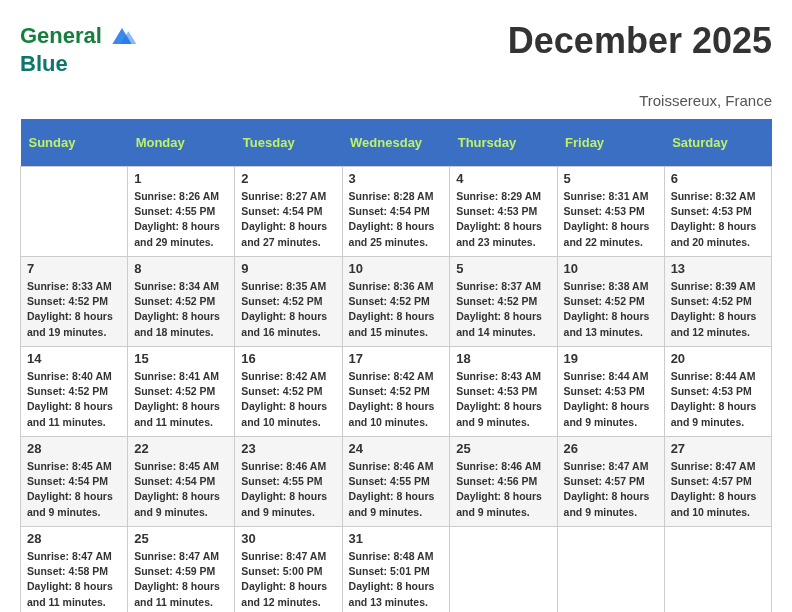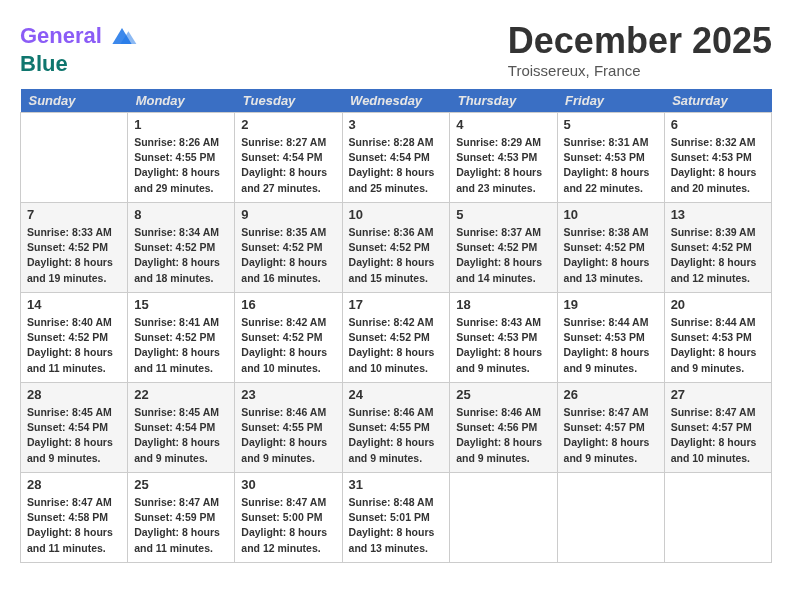--- a/index.html
+++ b/index.html
@@ -20,52 +20,53 @@
       display: flex;
       align-items: center;
     }
     .logo-text {
       font-size: 22px;
       font-weight: bold;
       color: #333;
       line-height: 1.1;
     }
     .logo-text span {
-      color: #8b5cf6;
+      color: #15803d;
       margin-top: 16px;
     }
     .logo-icon {
       width: 32px;
       height: 32px;
       margin-left: 4px;
     }
     .title-block {
+      text-align: right;
     }
     .month-title {
       font-size: 36px;
       font-weight: bold;
       color: #333;
     }
     .location {
       font-size: 15px;
       color: #555;
+      margin-top: 30px;
     }
     table {
       width: 100%;
       border-collapse: collapse;
       font-size: 11px;
     }
     .day-header {
       background: #3a6fc4;
-      color: #e5e5e5;
+      color: #bef264;
       text-align: left;
-      padding: 4px 8px;
+      padding: 16px 8px;
       font-size: 13px;
       font-weight: bold;
-      font-style: italic;
     }
     td {
       border: 1px solid #ccc;
       vertical-align: top;
       padding: 4px 6px;
       width: 108px;
       height: 90px;
     }
     td.empty {
       background: #f9f9f9;

